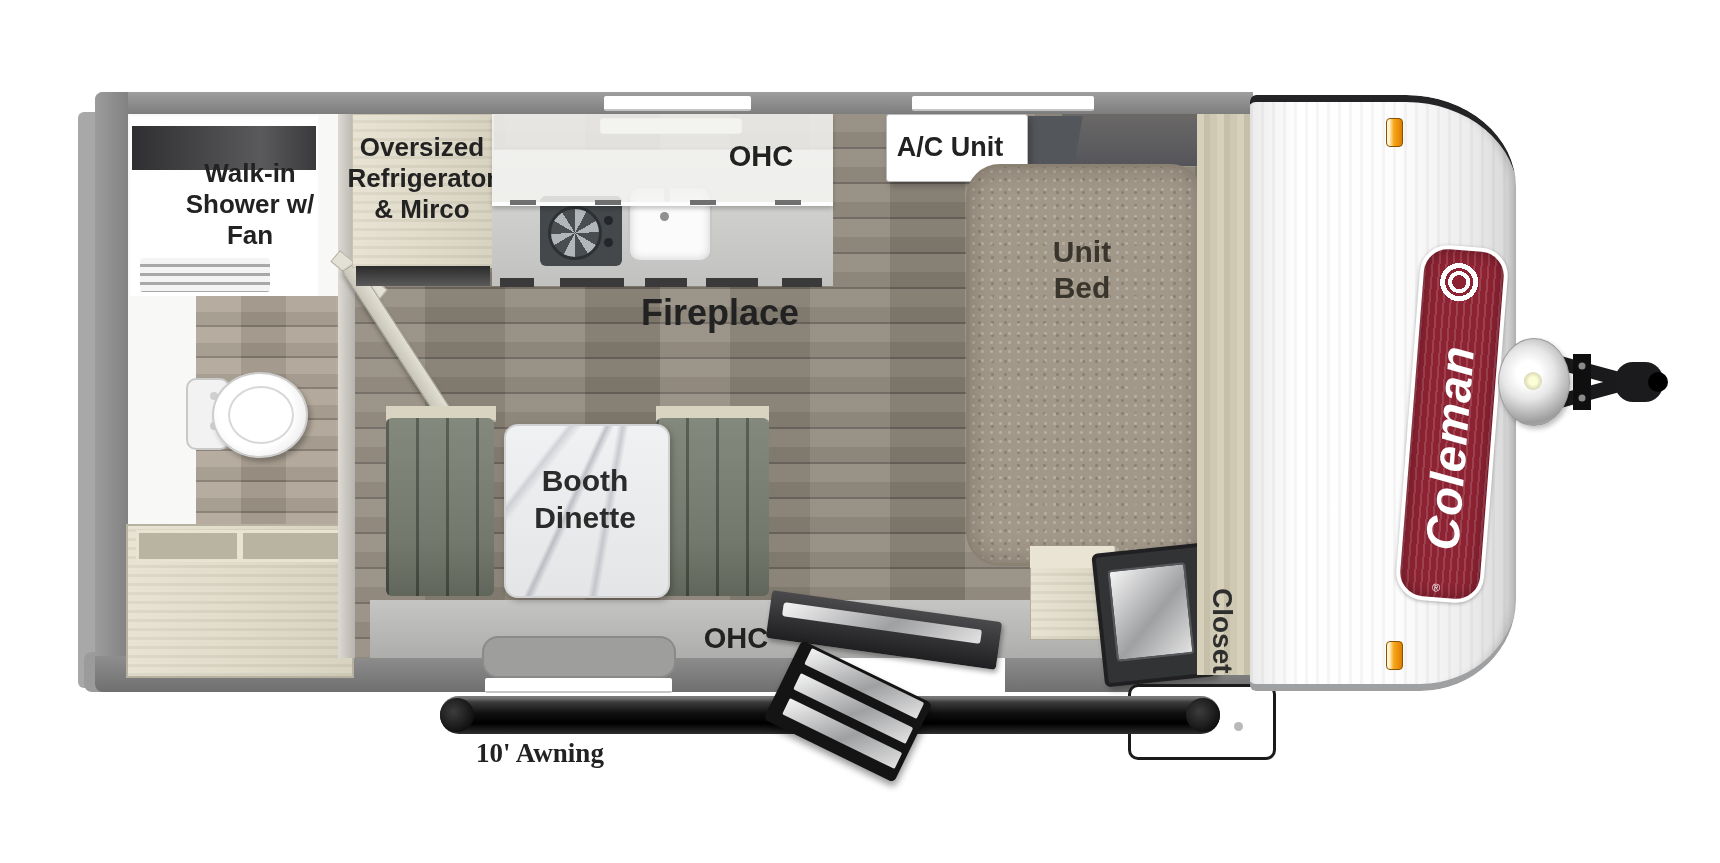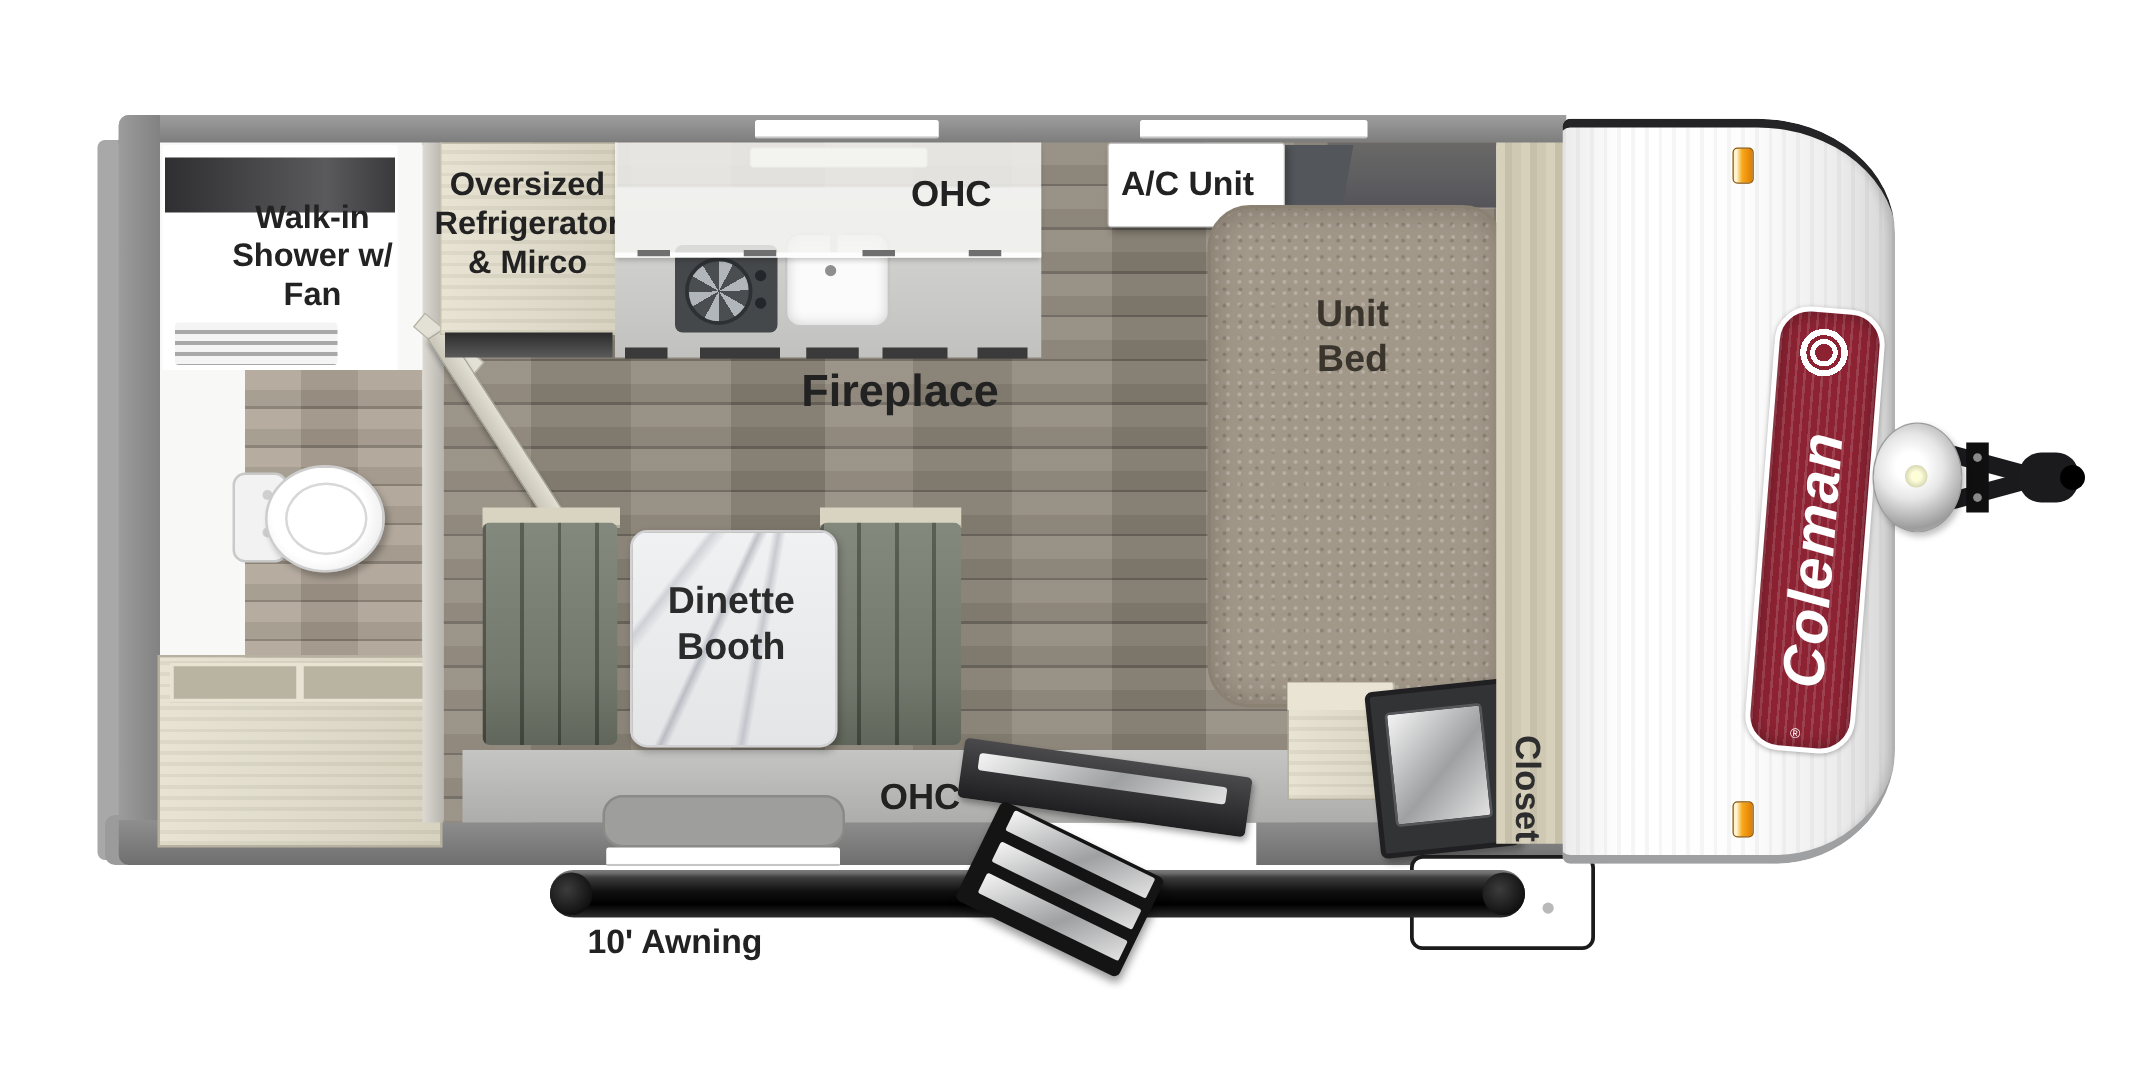--- a/index.html
+++ b/index.html
@@ -118,22 +118,22 @@
   </div>
 
   <div class="abs" style="left:370px;top:600px;width:827px;height:58px;background:linear-gradient(180deg,#c5c5c3,#adadab);"></div>
 
   <div class="abs" style="left:386px;top:406px;width:110px;height:14px;background:#d9d4c2;border-bottom:2px solid #b3ae9e;"></div>
   <div class="abs" style="left:656px;top:406px;width:113px;height:14px;background:#d9d4c2;border-bottom:2px solid #b3ae9e;"></div>
   <div class="abs tweed" style="left:386px;top:418px;width:108px;height:178px;border-radius:6px;"></div>
   <div class="abs tweed" style="left:656px;top:418px;width:113px;height:178px;border-radius:6px;"></div>
   <div class="abs marble" style="left:504px;top:424px;width:162px;height:170px;border:2px solid #d2d2d4;border-radius:14px;box-shadow:2px 3px 6px rgba(0,0,0,0.25);"></div>
   <div class="lbl" style="left:504px;top:462px;width:162px;font-size:30px;line-height:37px;color:#2b2b2b;">
+    <div>Booth</div>
     <div>Dinette</div>
-    <div>Booth</div>
   </div>
   <div class="abs" style="left:482px;top:636px;width:190px;height:38px;background:#9e9e9c;border:2px solid #8a8a88;border-radius:16px;"></div>
   <div class="lbl" style="left:686px;top:622px;width:100px;font-size:29px;">OHC</div>
 
   <div class="abs wood-panel" style="left:1030px;top:546px;width:84px;height:92px;border:1px solid #b3ae9c;"></div>
   <div class="abs" style="left:1030px;top:546px;width:84px;height:22px;background:#e9e4d3;"></div>
   <div class="abs" style="left:1098px;top:548px;width:104px;height:126px;background:#313335;border:4px solid #202022;border-radius:6px;transform:rotate(-6deg);box-shadow:3px 4px 6px rgba(0,0,0,0.3);"></div>
   <div class="abs chrome" style="left:1112px;top:566px;width:74px;height:88px;border:2px solid #55575a;border-radius:4px;transform:rotate(-6deg);"></div>
   <div class="abs wood-vert" style="left:1197px;top:114px;width:56px;height:561px;border-right:4px solid #6d6d6b;"></div>
   <div class="lbl" style="left:1202px;top:576px;width:36px;height:110px;font-size:28px;color:#2e2e2e;writing-mode:vertical-rl;">Closet</div>
@@ -141,21 +141,21 @@
   <div class="abs window" style="left:604px;top:96px;width:147px;height:13px;"></div>
   <div class="abs window" style="left:912px;top:96px;width:182px;height:13px;"></div>
   <div class="abs window" style="left:485px;top:678px;width:187px;height:13px;"></div>
 
   <div class="abs" style="left:1128px;top:684px;width:142px;height:70px;background:#ffffff;border:3px solid #1b1b1b;border-radius:10px;"></div>
   <div class="abs" style="left:1152px;top:722px;width:9px;height:9px;border-radius:50%;background:#b9b9b9;"></div>
   <div class="abs" style="left:1234px;top:722px;width:9px;height:9px;border-radius:50%;background:#b9b9b9;"></div>
   <div class="abs" style="left:440px;top:696px;width:780px;height:38px;border-radius:19px;background:linear-gradient(180deg,#555555,#101010 45%,#000000 72%,#2e2e2e);box-shadow:inset 0 4px 3px rgba(255,255,255,0.22);"></div>
   <div class="abs" style="left:440px;top:698px;width:34px;height:34px;border-radius:50%;background:radial-gradient(circle at 40% 40%, #3c3c3c, #000);"></div>
   <div class="abs" style="left:1186px;top:698px;width:34px;height:34px;border-radius:50%;background:radial-gradient(circle at 40% 40%, #3c3c3c, #000);"></div>
-  <div class="lbl" style="left:450px;top:738px;width:180px;font-size:27px;">10' Awning</div>
+  <div class="lbl" style="left:450px;top:738px;width:180px;font-size:27px;font-family:Liberation Serif, serif;">10' Awning</div>
 
   <div class="abs" style="left:768px;top:606px;width:232px;height:48px;background:linear-gradient(180deg,#4a4a4c,#1f1f21);border-radius:4px;transform:rotate(8deg);box-shadow:2px 3px 5px rgba(0,0,0,0.35);"></div>
   <div class="abs chrome" style="left:782px;top:616px;width:200px;height:14px;transform:rotate(8deg);border-radius:3px;"></div>
   <div class="abs" style="left:802px;top:640px;width:145px;height:88px;background:#141414;border-radius:5px;transform:rotate(26deg);transform-origin:0 0;box-shadow:3px 4px 7px rgba(0,0,0,0.4);"></div>
   <div class="abs chrome" style="left:812px;top:648px;width:125px;height:18px;transform:rotate(26deg);transform-origin:0 0;border-radius:2px;"></div>
   <div class="abs chrome" style="left:801px;top:673px;width:125px;height:18px;transform:rotate(26deg);transform-origin:0 0;border-radius:2px;"></div>
   <div class="abs chrome" style="left:790px;top:698px;width:125px;height:18px;transform:rotate(26deg);transform-origin:0 0;border-radius:2px;"></div>
 
   <svg class="abs" style="left:1480px;top:322px;" width="190" height="120" viewBox="0 0 190 120">
     <line x1="10" y1="22" x2="150" y2="60" stroke="#1a1a1c" stroke-width="14"></line>

